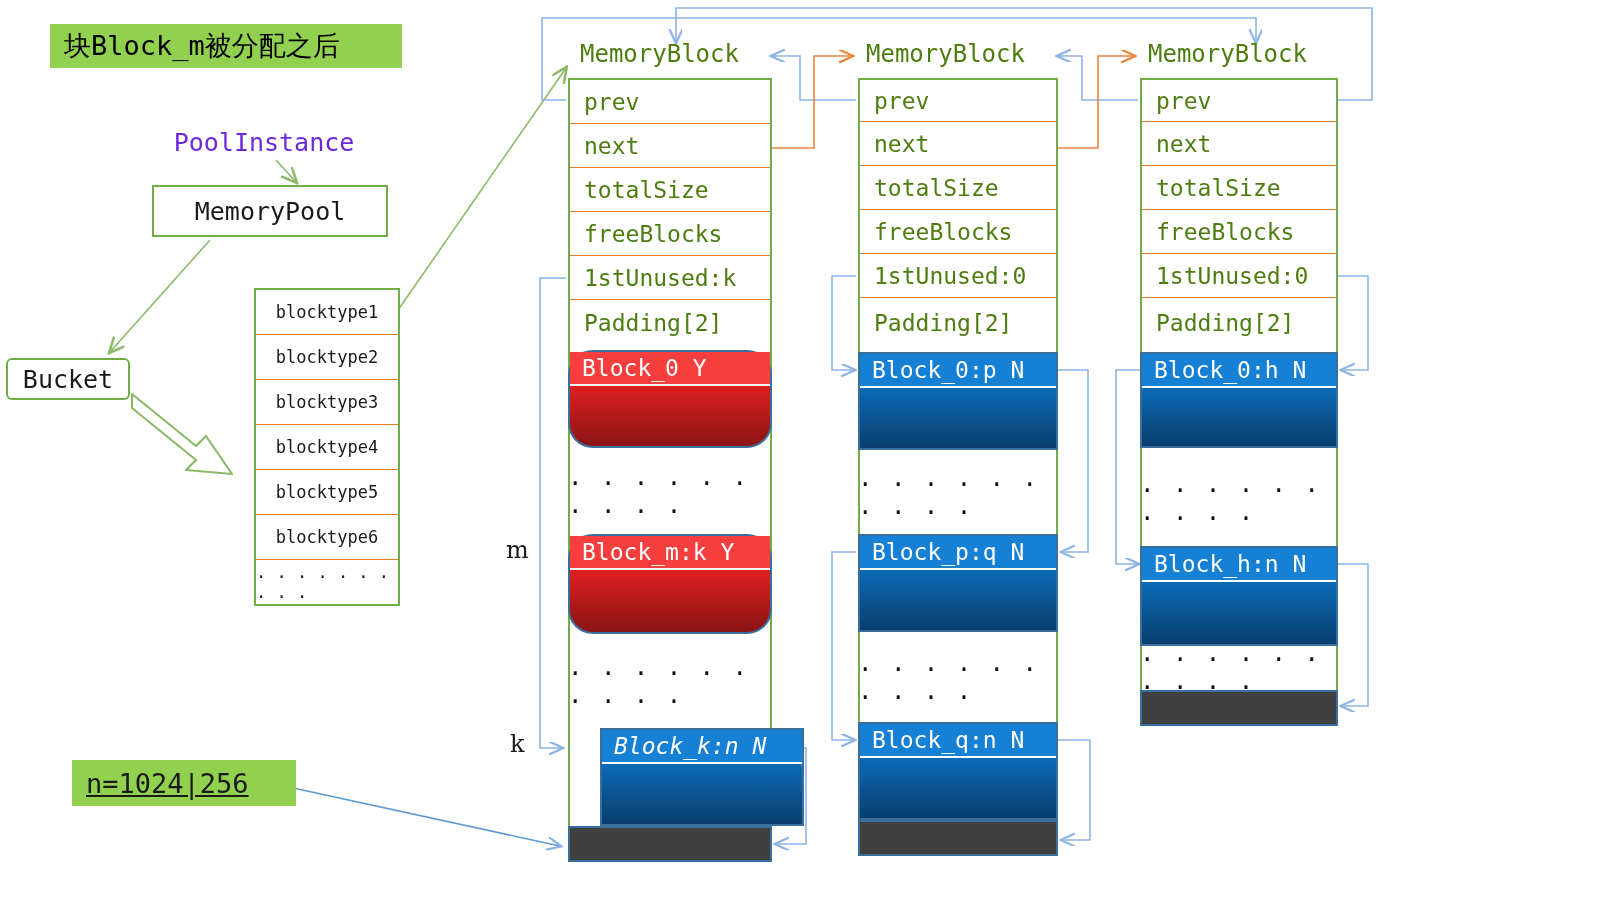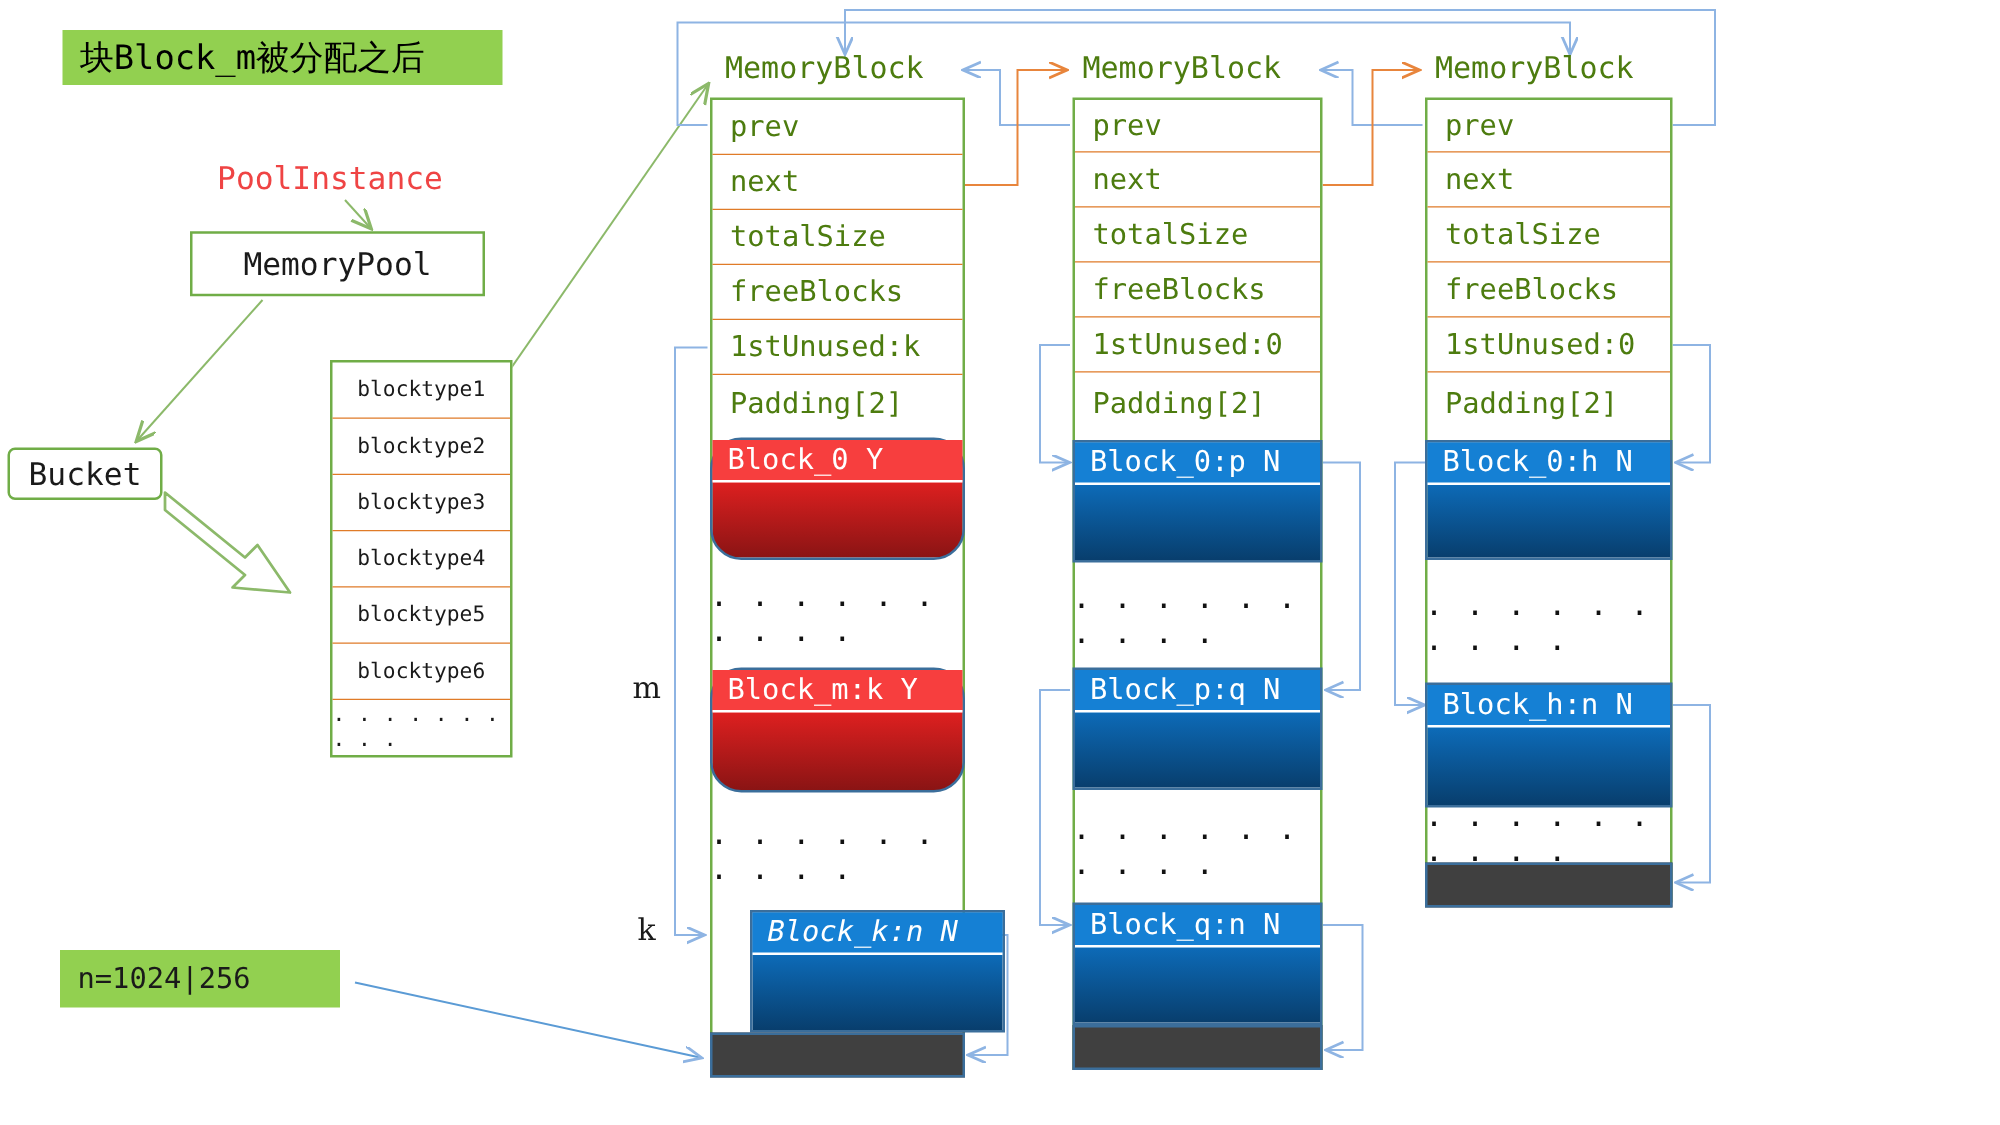--- a/index.html
+++ b/index.html
@@ -9,41 +9,41 @@
   svg.wires{position:absolute;left:0;top:0;width:1600px;height:900px;pointer-events:none;}
 
   
   .title-banner{position:absolute;left:50px;top:24px;width:352px;height:44px;
       background:#92D050;display:flex;align-items:center;padding-left:14px;
       box-sizing:border-box;font-size:27px;color:#000;
       font-family:"DejaVu Sans Mono","Liberation Mono",monospace;}
 
   .pool-instance{position:absolute;left:156px;top:126px;width:216px;height:32px;
       display:flex;align-items:center;justify-content:center;
-      font-size:25px;color:#ef4444;}
+      font-size:25px;color:#6d28d9;}
 
   .memorypool-box{position:absolute;left:152px;top:185px;width:236px;height:52px;
       border:2px solid #70AD47;background:#fff;display:flex;align-items:center;
       justify-content:center;font-size:25px;color:#1a1a1a;box-sizing:border-box;}
 
   .bucket-box{position:absolute;left:6px;top:358px;width:124px;height:42px;
       border:2px solid #70AD47;border-radius:6px;background:#fff;
       display:flex;align-items:center;justify-content:center;
       font-size:25px;color:#1a1a1a;box-sizing:border-box;}
 
-  .blocktype-list{position:absolute;left:264px;top:288px;width:146px;height:318px;
+  .blocktype-list{position:absolute;left:254px;top:288px;width:146px;height:318px;
       border:2px solid #70AD47;background:#fff;box-sizing:border-box;
       display:flex;flex-direction:column;}
   .blocktype-row{flex:1;display:flex;align-items:center;justify-content:center;
       font-size:17px;color:#1a1a1a;border-bottom:1px solid #E07B28;box-sizing:border-box;}
   .blocktype-row:last-child{border-bottom:none;}
 
-  .nlabel{position:absolute;left:48px;top:760px;width:224px;height:46px;
+  .nlabel{position:absolute;left:72px;top:760px;width:224px;height:46px;
       background:#92D050;display:flex;align-items:center;padding-left:14px;
-      box-sizing:border-box;font-size:23px;color:#1a1a1a;}
+      box-sizing:border-box;font-size:27px;color:#1a1a1a;text-decoration:underline;}
 
   
   .mb-title{position:absolute;font-size:24px;color:#4d7c0f;white-space:nowrap;}
 
   .mb-frame{position:absolute;border:2px solid #70AD47;background:#fff;
       box-sizing:border-box;}
 
   .mb-field{position:absolute;font-size:23px;color:#4d7c0f;
       display:flex;align-items:center;padding-left:14px;box-sizing:border-box;
       border-bottom:1px solid #E07B28;white-space:nowrap;}

